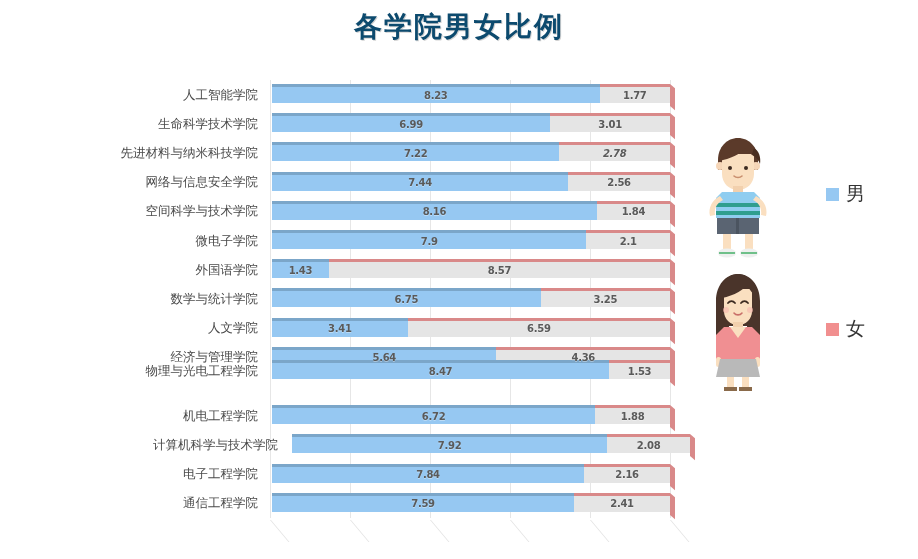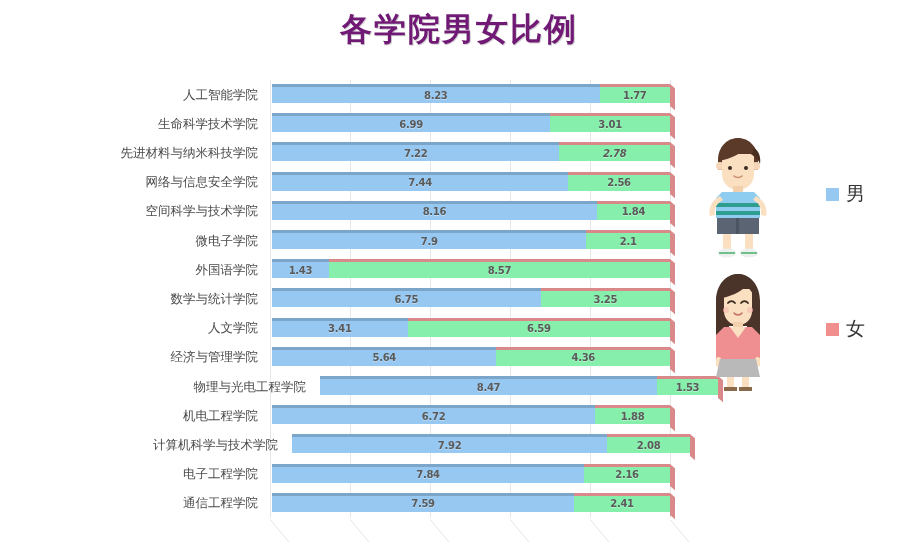--- a/index.html
+++ b/index.html
@@ -9,24 +9,24 @@
     font-family: "DejaVu Sans", "Liberation Sans", sans-serif;
     overflow: hidden;
   }
   #root { position: relative; width: 918px; height: 559px; background:#fff; }
 
   
   .chart-title {
     position: absolute;
     top: 8px; left: 0; width: 918px;
     text-align: center;
-    font-size: 32px;
+    font-size: 28px;
     font-weight: 700;
     letter-spacing: 2px;
-    color: #701a75;
+    color: #0c4a6e;
     font-family: "DejaVu Sans", "Liberation Sans", sans-serif;
     text-shadow: 1px 1px 0 rgba(0,0,0,0.18);
   }
 
   
   .plot {
     position: absolute;
     left: 270px; top: 80px;
     width: 400px; height: 448px;
   }
@@ -83,21 +83,21 @@
     color: #5a5a5a;
     text-shadow: 0 1px 0 rgba(255,255,255,.35);
     font-family: "DejaVu Sans", "Liberation Sans", sans-serif;
     letter-spacing: -0.3px;
   }
   .seg-male {
     background: #96c8f2;
     border-top: 3px solid #7ba6c9;
   }
   .seg-female {
-    background: #86efac;
+    background: #e5e5e5;
     border-top: 3px solid #d98989;
   }
   
   .seg-female::after {
     content:"";
     position:absolute;
     right:-5px; top:-3px;
     width:5px; height:22px;
     background:#d98989;
     transform: skewY(40deg);
@@ -245,21 +245,21 @@
           <div class="cat-label">经济与管理学院</div>
           <div class="bar-wrap">
             <div class="seg seg-male" style="width: 56.4%;">
               <span class="val">5.64</span>
             </div>
             <div class="seg seg-female" style="width: 43.6%;">
               <span class="val">4.36</span>
             </div>
           </div>
         </div>
-        <div class="row" style="top: 292px; margin-left: 48px;">
+        <div class="row" style="top: 276px;">
           <div class="cat-label">物理与光电工程学院</div>
           <div class="bar-wrap">
             <div class="seg seg-male" style="width: 84.7%;">
               <span class="val">8.47</span>
             </div>
             <div class="seg seg-female" style="width: 15.3%;">
               <span class="val">1.53</span>
             </div>
           </div>
         </div>

